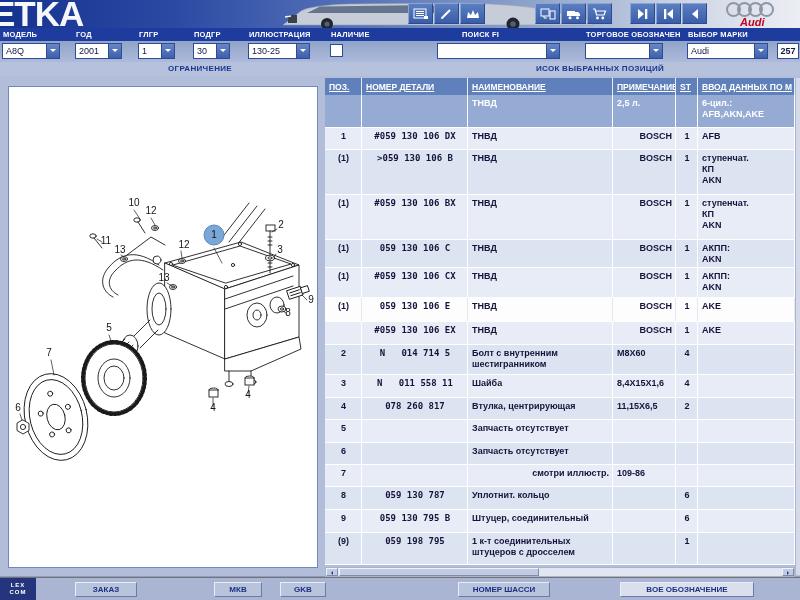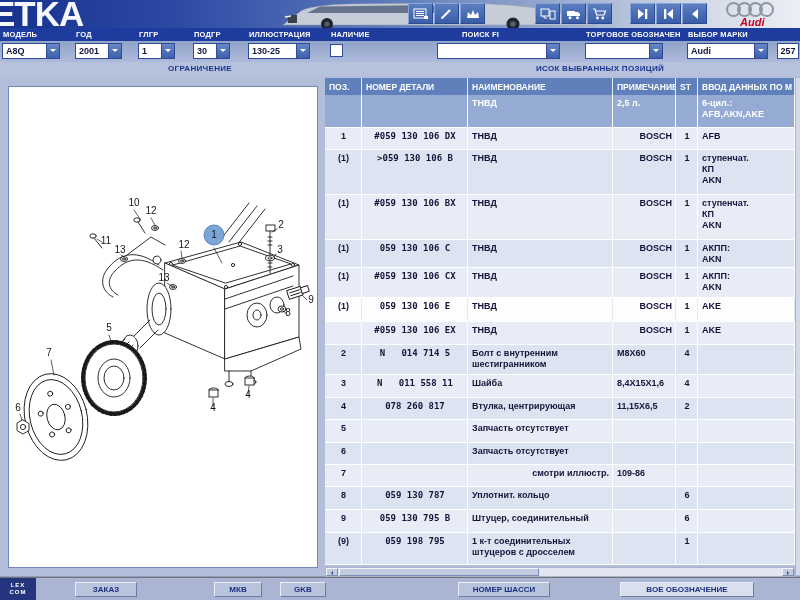--- a/index.html
+++ b/index.html
@@ -21,21 +21,21 @@
   .rings{position:absolute;left:0;top:1px;display:flex;}
   .rings i{display:block;width:15px;height:15px;border:2px solid #8e96a4;border-radius:50%;margin-right:-4px;background:transparent;}
   .audiword{position:absolute;left:14px;top:15px;font-size:11px;font-weight:bold;font-style:italic;color:#c40020;}
 
   
   .labelbar{position:absolute;left:0;top:28px;width:800px;height:13px;background:#1e3c9e;}
   .flabel{position:absolute;top:2px;font-size:7.5px;font-weight:bold;color:#fff;letter-spacing:.2px;white-space:nowrap;}
   .fieldrow{position:absolute;left:0;top:41px;width:800px;height:21px;
     background:linear-gradient(180deg,#8fa4c8,#aebadb);}
   .combo{position:absolute;top:2px;height:16px;background:#fff;border:1px solid #2f4a96;cursor:pointer;}
-  .combo .val{display:block;font-size:9px;line-height:14px;font-weight:bold;color:#101840;padding:0 16px 0 3px;
+  .combo .val{display:block;font-size:9px;line-height:14px;font-weight:normal;color:#101840;padding:0 16px 0 3px;
     white-space:nowrap;overflow:hidden;border-radius:7px;}
   .combo .arrow{position:absolute;right:0;top:0;width:13px;height:100%;background:linear-gradient(180deg,#6787c4,#3c60ac);
     border-left:1px solid #2f4a96;}
   .combo .arrow:after{content:"";position:absolute;left:3px;top:5px;border:3.5px solid transparent;border-top-color:#fff;}
   .checkbox{position:absolute;top:3px;width:13px;height:13px;background:#fff;border:1px solid #2f4a96;cursor:pointer;}
   .readout{position:absolute;top:2px;height:16px;background:#fff;border:1px solid #2f4a96;
     font-size:9px;line-height:14px;font-weight:bold;color:#101840;text-align:center;}
 
   
   .sectionbar{position:absolute;left:0;top:62px;width:800px;height:14px;background:#b6c2dc;}
@@ -45,21 +45,21 @@
 
   
   .main{position:absolute;left:0;top:76px;width:800px;height:501px;background:#b2bed9;border-bottom:1px solid #8e9cc0;}
   .diagrampane{position:absolute;left:8px;top:10px;width:310px;height:482px;background:#fff;border:1px solid #7189b8;}
   .diagrampane svg{display:block;}
 
   
   .table{position:absolute;left:325px;top:2px;width:470px;}
   .tr{display:grid;grid-template-columns:37px 106px 145px 63px 22px 1fr;}
   .th{background:#5f80ba;color:#fff;font-size:8.5px;font-weight:bold;padding:4px 3px 3px 4px;
-      border-right:1px solid #e8ecf4;white-space:nowrap;overflow:hidden;height:17px;}
+      border-right:1px solid #e8ecf4;white-space:nowrap;overflow:hidden;height:17px;text-decoration:underline;}
   .td{font-size:9px;font-weight:bold;color:#14143a;line-height:11px;padding:3px 3px 2px 4px;
       border-right:1px solid #fff;border-bottom:1px solid #fff;white-space:pre-line;overflow:hidden;}
   .td.part{font-family:"DejaVu Sans Mono",monospace;font-size:9px;text-align:center;white-space:pre;}
   .td.pos,.td.qty{text-align:center;}
   .row-a .td{background:#e8ecf6;}
   .row-b .td{background:#dde4f1;}
   .h2 .td{background:#96abd3;color:#fff;}
   .tr.sel{box-shadow:inset 0 0 0 2px #2d4f96;}
   .tr.sel .td{background:#fdfdfe;border-right-color:#e4e8f2;}
   .tr{cursor:pointer;}

